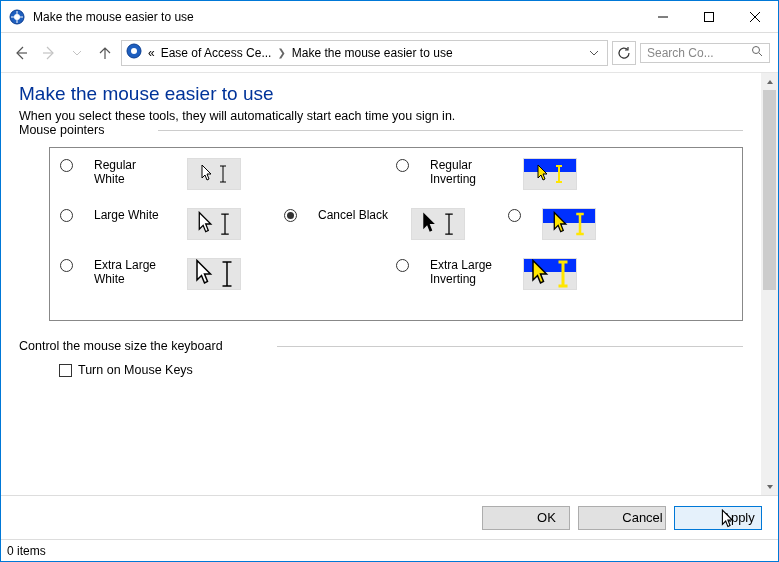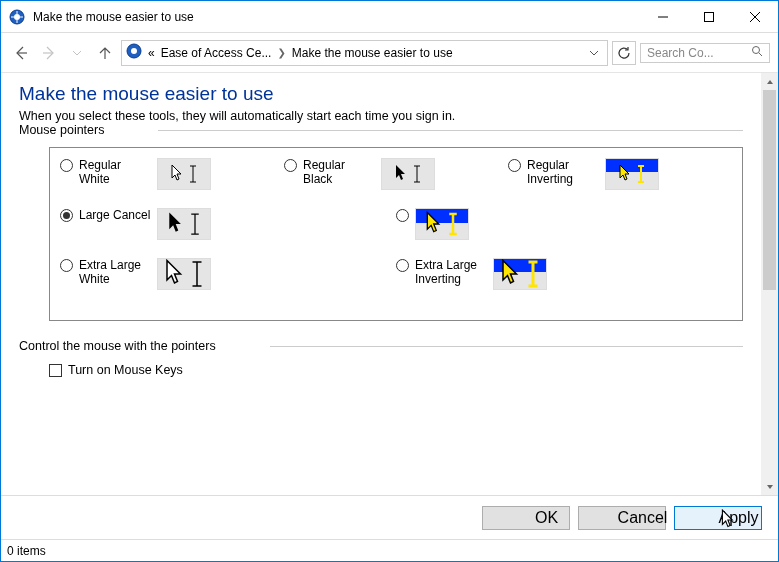--- a/index.html
+++ b/index.html
@@ -31,32 +31,32 @@
     .page-title { color: #003399; font-size: 19px; font-weight: 400; margin-bottom: 4px; }
     .page-sub { font-size: 12.5px; }
     
     .section-header { display: flex; align-items: center; font-size: 12.5px; margin-bottom: 10px; gap: 46px; }
     .section-header .line { flex: 1; height: 1px; background: #ccc; margin-left: 8px; }
     .section-desc { font-size: 12.5px; margin: 0 0 10px 30px; }
     
     .pointer-box { border: 1px solid #888; margin-left: 30px; padding: 10px; }
     .pointer-row { display: flex; margin-bottom: 18px; }
     .pointer-row:last-child { margin-bottom: 20px; }
-    .pointer-cell { flex: 1; display: flex; align-items: flex-start; gap: 6px; }
+    .pointer-cell { flex: 1; display: flex; align-items: flex-start; gap: 21px; }
     .radio { width: 13px; height: 13px; border: 1px solid #333; border-radius: 50%; margin-top: 1px; position: relative; flex-shrink: 0; }
     .radio.checked::after { content: ''; position: absolute; top: 2px; left: 2px; right: 2px; bottom: 2px; background: #333; border-radius: 50%; }
     .pointer-label { font-size: 12px; width: 72px; }
     .preview { width: 54px; height: 32px; background: #e5e5e5; border: 1px solid #ddd; display: flex; align-items: center; justify-content: center; gap: 4px; padding: 2px; }
     .preview.inv { background: linear-gradient(to bottom, #0030ff 0%, #0030ff 45%, #e5e5e5 45%); }
     
-    .checkbox-row { display: flex; align-items: flex-end; gap: 6px; margin-left: 30px; font-size: 12.5px; }
+    .checkbox-row { display: flex; align-items: flex-end; gap: 6px; margin-left: 40px; font-size: 12.5px; }
     .chk { width: 13px; height: 13px; border: 1px solid #333; }
     
     .button-bar { height: 44px; border-top: 1px solid #ddd; display: flex; align-items: center; justify-content: flex-end; padding: 0 16px; gap: 8px; }
-    .btn { width: 88px; height: 24px; border: 1px solid #adadad; background: #e1e1e1; font-size: 16px; display: flex; align-items: center; justify-content: center; padding-left: 41px; }
+    .btn { width: 88px; height: 24px; border: 1px solid #adadad; background: #e1e1e1; font-size: 13px; display: flex; align-items: center; justify-content: center; padding-left: 41px; }
     .btn.focus { border: 1px solid #0078d7; background: #e5f1fb; }
     
     .status-bar { height: 22px; border-top: 1px solid #ddd; display: flex; align-items: center; font-size: 12px; padding: 0 6px; justify-content: space-between; }
     .status-right { display: flex; align-items: center; gap: 20px; margin-top: 44px; }
     .grip { width: 14px; height: 14px; background: repeating-linear-gradient(135deg, #ccc 0 1px, transparent 1px 3px); }
     
     .mouse-cursor-overlay { position: absolute; top: 509px; left: 721px; pointer-events: none; }
   </style>
 </head>
 <body>
@@ -164,48 +164,48 @@
               <svg width="14" height="20" viewBox="0 0 14 20">
                 <path d="M1 1 L1 14 L4 11 L6 16 L8 15 L6 10 L10 10 Z" fill="#fff" stroke="#000"></path>
               </svg>
               <svg width="8" height="20" viewBox="0 0 8 20">
                 <path d="M1 2 L7 2 M4 2 L4 18 M1 18 L7 18" stroke="#000" fill="none"></path>
               </svg>
             </span>
         </div>
         <div class="pointer-cell">
           <span class="radio"></span>
-          <span class="pointer-label">Regular Black</span>
-          <span class="preview">
-              <svg width="14" height="20" viewBox="0 0 14 20">
-                <path d="M1 1 L1 14 L4 11 L6 16 L8 15 L6 10 L10 10 Z" fill="#000"></path>
-              </svg>
-              <svg width="8" height="20" viewBox="0 0 8 20">
-                <path d="M1 2 L7 2 M4 2 L4 18 M1 18 L7 18" stroke="#000" fill="none"></path>
-              </svg>
-            </span>
-        </div>
-        <div class="pointer-cell">
-          <span class="radio"></span>
           <span class="pointer-label">Regular Inverting</span>
           <span class="preview inv">
               <svg width="14" height="20" viewBox="0 0 14 20">
                 <path d="M1 1 L1 14 L4 11 L6 16 L8 15 L6 10 L10 10 Z" fill="#ffe600" stroke="#000"></path>
               </svg>
               <svg width="8" height="20" viewBox="0 0 8 20">
                 <path d="M1 2 L7 2 M4 2 L4 18 M1 18 L7 18" stroke="#ffe600" stroke-width="2" fill="none"></path>
               </svg>
             </span>
         </div>
       </div>
 
       <div class="pointer-row">
         <div class="pointer-cell">
+          <span class="radio"></span>
+          <span class="pointer-label">Large White</span>
+          <span class="preview">
+              <svg width="18" height="26" viewBox="0 0 14 20">
+                <path d="M1 1 L1 14 L4 11 L6 16 L8 15 L6 10 L10 10 Z" fill="#fff" stroke="#000"></path>
+              </svg>
+              <svg width="10" height="26" viewBox="0 0 8 20">
+                <path d="M1 2 L7 2 M4 2 L4 18 M1 18 L7 18" stroke="#000" fill="none"></path>
+              </svg>
+            </span>
+        </div>
+        <div class="pointer-cell">
           <span class="radio checked"></span>
-          <span class="pointer-label">Large Cancel</span>
+          <span class="pointer-label">Cancel Black</span>
           <span class="preview">
               <svg width="18" height="26" viewBox="0 0 14 20">
                 <path d="M1 1 L1 14 L4 11 L6 16 L8 15 L6 10 L10 10 Z" fill="#000"></path>
               </svg>
               <svg width="10" height="26" viewBox="0 0 8 20">
                 <path d="M1 2 L7 2 M4 2 L4 18 M1 18 L7 18" stroke="#000" fill="none"></path>
               </svg>
             </span>
         </div>
         <div class="pointer-cell">
@@ -244,21 +244,21 @@
               <svg width="12" height="30" viewBox="0 0 8 20">
                 <path d="M1 2 L7 2 M4 2 L4 18 M1 18 L7 18" stroke="#ffe600" stroke-width="2" fill="none"></path>
               </svg>
             </span>
         </div>
       </div>
     </div>
 
     <div style="height:18px"></div>
     <div class="section-header">
-      <span>Control the mouse with the pointers</span>
+      <span>Control the mouse size the keyboard</span>
       <span class="line"></span>
     </div>
     <div class="checkbox-row">
       <span class="chk"></span>
       <span>Turn on Mouse Keys</span>
     </div>
   </div>
 
   <div class="scrollbar">
     <div class="scroll-arrow top">

